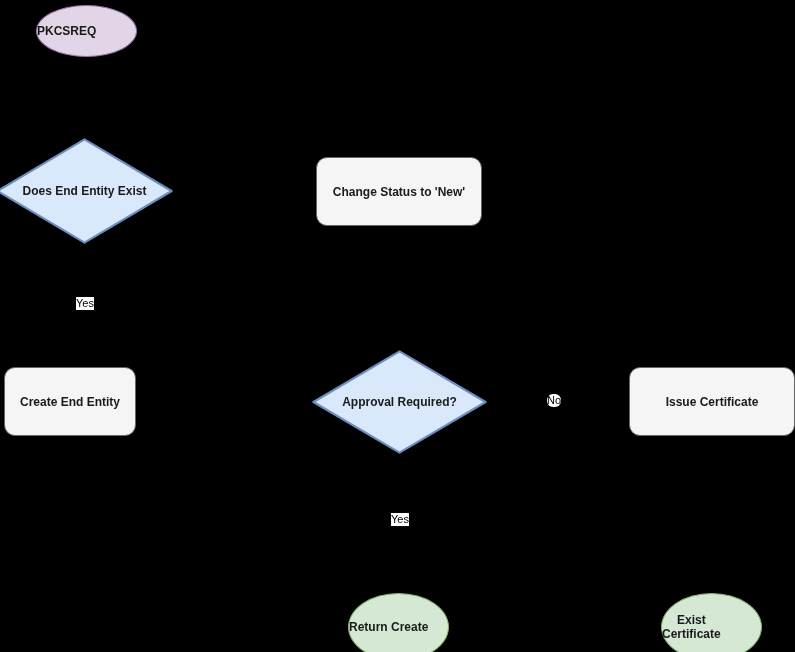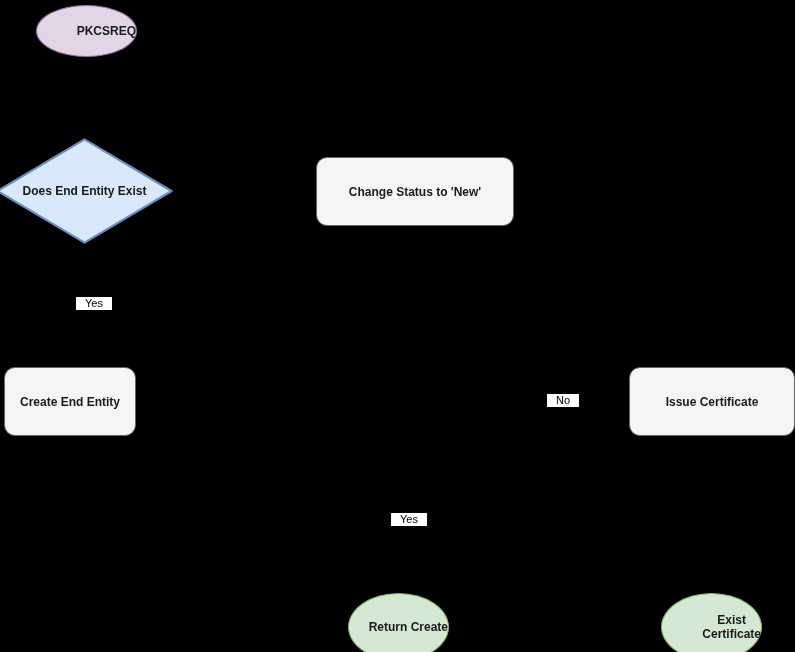--- a/index.html
+++ b/index.html
@@ -32,21 +32,21 @@
     text-align: center;
     white-space: pre-line;
     pointer-events: none;
   }
 
   
   .node-ellipse {
     position: absolute;
     display: flex;
     align-items: center;
-    justify-content: flex-end;
+    justify-content: flex-start;
     border-radius: 50%;
     box-sizing: border-box;
   }
   .ellipse-start {
     background: #e1d5e7;
     border: 1.4px solid #9673a6;
   }
   .ellipse-end {
     background: #d5e8d4;
     border: 1.4px solid #82b366;
@@ -84,61 +84,67 @@
   }
 
   
   .edge-label {
     position: absolute;
     background: #ffffff;
     color: #000000;
     font-family: "Liberation Sans", sans-serif;
     font-size: 11px;
     line-height: 13px;
-    padding: 0 9px;
+    padding: 0 0;
     white-space: nowrap;
   }
 </style>
 </head>
 <body>
 
 <div id="canvas">
 
   <div class="node-ellipse ellipse-start" style="left:36px; top:5px; width:101px; height:52px;">
     <span class="node-label">PKCSREQ</span>
   </div>
 
   <div class="node-decision" style="left:-4px; top:138px; width:177px; height:106px;">
     <svg class="diamond-shape" viewBox="0 0 177 106" preserveAspectRatio="none">
       <polygon points="88.5,1.4 175.6,53 88.5,104.6 1.4,53" fill="#dae8fc" stroke="#6c8ebf" stroke-width="2.2" stroke-linejoin="round" vector-effect="non-scaling-stroke"></polygon>
     </svg>
     <span class="node-label">Does End Entity Exist</span>
   </div>
 
-  <div class="node-process" style="left:316px; top:157px; width:198px; height:69px;">
+  <div class="node-process" style="left:316px; top:157px; width:166px; height:69px;">
     <span class="node-label">Change Status to 'New'</span>
   </div>
 
   <div class="node-process" style="left:4px; top:367px; width:132px; height:69px;">
     <span class="node-label">Create End Entity</span>
   </div>
 
+  <div class="node-decision" style="left:312px; top:350px; width:175px; height:104px;">
+    <svg class="diamond-shape" viewBox="0 0 175 104" preserveAspectRatio="none">
+      <polygon points="87.5,1.4 173.6,52 87.5,102.6 1.4,52" fill="#dae8fc" stroke="#6c8ebf" stroke-width="2.2" stroke-linejoin="round" vector-effect="non-scaling-stroke"></polygon>
+    </svg>
+    <span class="node-label">Approval Required?</span>
+  </div>
 
   <div class="node-process" style="left:629px; top:367px; width:166px; height:69px;">
     <span class="node-label">Issue Certificate</span>
   </div>
 
   <div class="node-ellipse ellipse-end" style="left:348px; top:593px; width:101px; height:68px;">
     <span class="node-label">Return Create</span>
   </div>
 
   <div class="node-ellipse ellipse-end" style="left:661px; top:593px; width:101px; height:68px;">
     <span class="node-label">Exist
 Certificate</span>
   </div>
 
   <div class="edge-label" style="left:76px; top:297px;">Yes</div>
 
-  <div class="edge-label" style="left:547px; top:394px;">No</div>
+  <div class="edge-label" style="left:547px; top:394px;border-radius:6px;">No</div>
 
   <div class="edge-label" style="left:391px; top:513px;">Yes</div>
 
 </div>
 
 </body></html>

